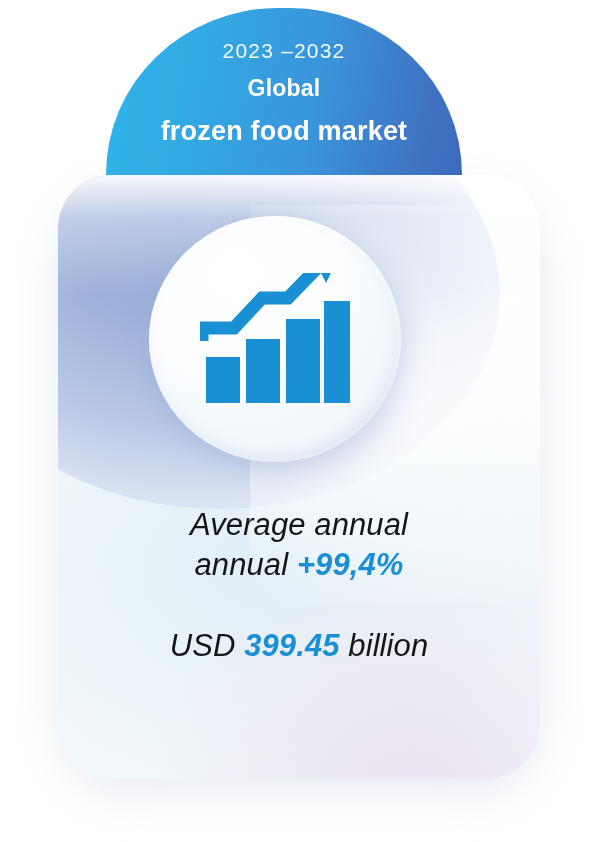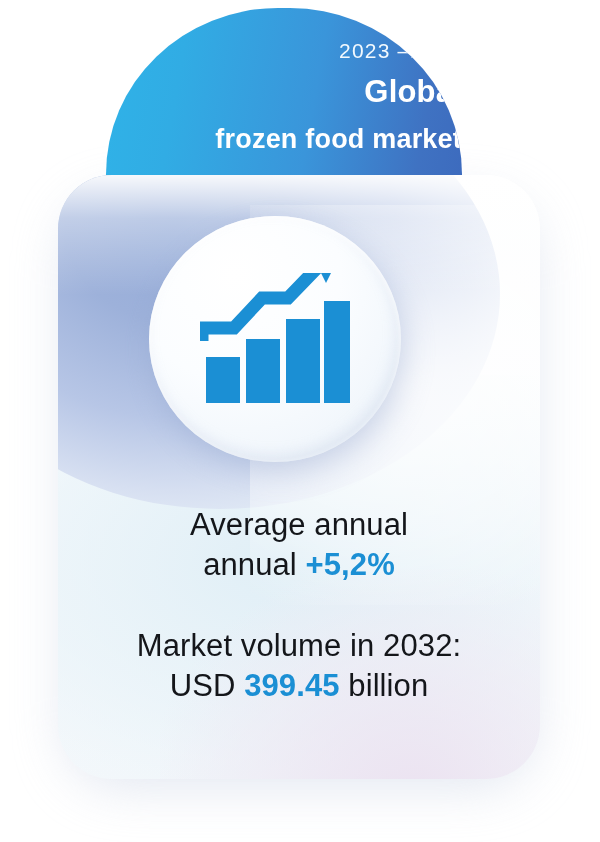--- a/index.html
+++ b/index.html
@@ -38,38 +38,38 @@
     border-bottom-left-radius: 6px;
     border-bottom-right-radius: 6px;
     background: linear-gradient(100deg, #2fb3e8 0%, #31ace4 22%, #3a95da 58%, #3f72c2 88%, #3d6bbe 100%);
     overflow: hidden;
   }
   .dome-text {
     position: absolute;
     inset: 0;
     display: flex;
     flex-direction: column;
-    align-items: flex-end;
+    align-items: center;
     justify-content: flex-start;
     padding-top: 32px;
     box-sizing: border-box;
     color: #ffffff;
     text-align: center;
     line-height: 1.06;
   }
   .dome-years {
     font-size: 21px;
     font-weight: 400;
     letter-spacing: 1.2px;
     color: #f2f9fe;
     margin-bottom: 14px;
     white-space: nowrap;
   }
   .dome-title-1 {
-    font-size: 31px;
+    font-size: 23px;
     font-weight: 700;
     letter-spacing: 0.2px;
     white-space: nowrap;
   }
   .dome-title-2 {
     font-size: 27px;
     font-weight: 700;
     letter-spacing: 0.2px;
     white-space: nowrap;
     margin-top: 16px;
@@ -192,21 +192,21 @@
   
   .stats {
     position: absolute;
     left: 58px;
     top: 505px;
     width: 482px;
     z-index: 7;
     text-align: center;
     color: #14161a;
   }
-  .stat-block { line-height: 1.28; }
+  .stat-block { line-height: 1.28; font-style: italic; }
   .stat-line {
     font-size: 31px;
     font-weight: 400;
     letter-spacing: 0.1px;
     white-space: nowrap;
   }
   .stat-block + .stat-block { margin-top: 42px; }
   .accent {
     color: #1b8fd4;
     font-weight: 700;
@@ -252,23 +252,22 @@
           <path d="M112 -18 L138 -14 L126 10 Z" fill="#1b8fd4"></path>
         </svg>
       </span>
     </div>
   </div>
 
   <div class="stats">
 
     <div class="stat-block">
       <div class="stat-line">Average annual</div>
-      <div class="stat-line"><span>annual </span><span class="accent">+5,2%</span><span></span></div>
+      <div class="stat-line"><span>annual </span><span class="accent">+99,4%</span><span></span></div>
     </div>
 
     <div class="stat-block">
-      <div class="stat-line">Market volume in 2032:</div>
       <div class="stat-line"><span>USD </span><span class="accent">399.45</span><span> billion</span></div>
     </div>
 
   </div>
 
 </div>
 
 </body></html>

